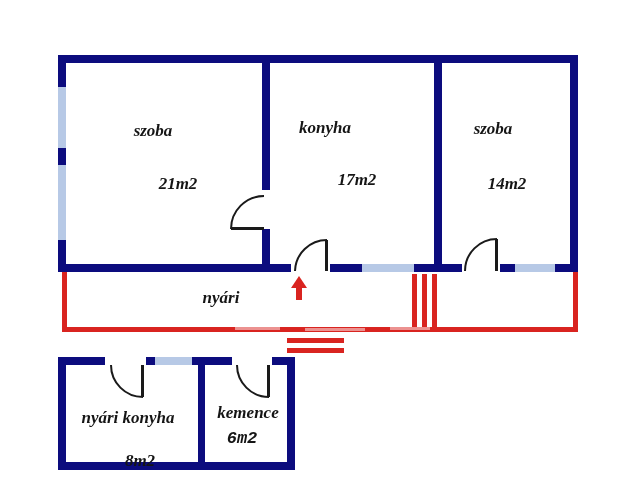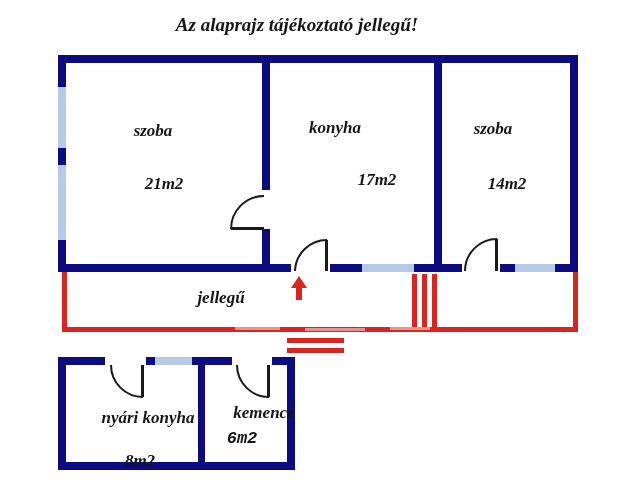--- a/index.html
+++ b/index.html
@@ -17,21 +17,20 @@
   .arrow-head{position:absolute;width:0;height:0;
        border-left:8px solid transparent;border-right:8px solid transparent;
        border-bottom:12px solid #d92420;}
   svg{position:absolute;left:0;top:0;}
 </style>
 </head>
 <body>
 
 <div id="plan">
 
-  <div class="title" style="left:297px;top:24px;">Az alaprajz tájékoztató jellegű!</div>
 
   <div class="wall" style="left:58px;top:55px;width:520px;height:8px;"></div>
   <div class="wall" style="left:570px;top:55px;width:8px;height:217px;"></div>
 
   <div class="wall" style="left:58px;top:55px;width:8px;height:32px;"></div>
   <div class="win" style="left:58px;top:87px;width:8px;height:61px;"></div>
   <div class="wall" style="left:58px;top:148px;width:8px;height:17px;"></div>
   <div class="win" style="left:58px;top:165px;width:8px;height:75px;"></div>
   <div class="wall" style="left:58px;top:240px;width:8px;height:32px;"></div>
 
@@ -83,29 +82,29 @@
   <div class="red" style="left:287px;top:348px;width:57px;height:5px;"></div>
 
   <div class="arrow-head" style="left:291px;top:276px;"></div>
   <div class="red" style="left:296px;top:287px;width:6px;height:13px;"></div>
 
   <div class="wm" style="left:235px;top:327px;width:45px;height:3px;"></div>
   <div class="wm" style="left:305px;top:328px;width:60px;height:3px;"></div>
   <div class="wm" style="left:390px;top:327px;width:40px;height:3px;"></div>
 
   <div class="lbl" style="left:153px;top:130px;">szoba</div>
-  <div class="lbl" style="left:164px;top:183px;text-align:right;">21m2</div>
+  <div class="lbl" style="left:178px;top:183px;text-align:right;">21m2</div>
 
-  <div class="lbl" style="left:335px;top:127px;">konyha</div>
-  <div class="lbl" style="left:357px;top:179px;margin-left:20px;">17m2</div>
+  <div class="lbl" style="left:325px;top:127px;">konyha</div>
+  <div class="lbl" style="left:357px;top:179px;">17m2</div>
 
   <div class="lbl" style="left:493px;top:128px;">szoba</div>
   <div class="lbl" style="left:507px;top:183px;">14m2</div>
 
-  <div class="lbl" style="left:221px;top:297px;">jellegű</div>
+  <div class="lbl" style="left:221px;top:297px;">nyári</div>
 
-  <div class="lbl" style="left:128px;top:417px;margin-left:20px;">nyári konyha</div>
+  <div class="lbl" style="left:128px;top:417px;">nyári konyha</div>
   <div class="lbl" style="left:140px;top:460px;">8m2</div>
 
-  <div class="lbl" style="left:264px;top:412px;text-align:right;">kemence</div>
+  <div class="lbl" style="left:248px;top:412px;text-align:right;">kemence</div>
   <div class="lbl" style="left:242px;top:438px;font-family:Liberation Mono, monospace;">6m2</div>
 
 </div>
 
 </body></html>

